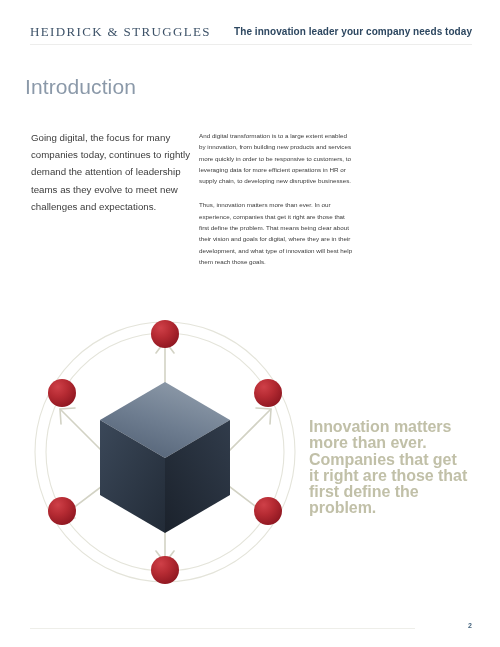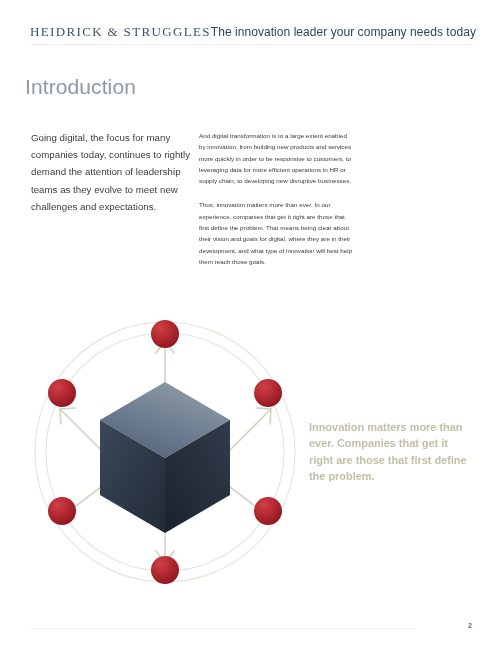--- a/index.html
+++ b/index.html
@@ -21,22 +21,22 @@
     font-family:"Liberation Serif", serif;
     font-size:13px;
     letter-spacing:1.35px;
     color:#3d5268;
     font-variant:small-caps;
     text-transform:uppercase;
     white-space:nowrap;
     line-height:10px;
   }
   .header-tagline{
-    font-size:12px;
-    font-weight:normal;
+    font-size:10px;
+    font-weight:bold;
     color:#2d4760;
     letter-spacing:.05px;
     white-space:nowrap;
     line-height:10px;
   }
   .header-rule{
     position:absolute;left:30px;right:28px;top:44px;height:1px;
     background:#ededec;
   }
 
@@ -74,21 +74,21 @@
 
   
   .graphic{
     position:absolute;left:18px;top:305px;width:295px;height:295px;
   }
   .graphic svg{display:block;width:295px;height:295px;}
 
   
   .pullquote{
     position:absolute;left:309px;top:419px;width:160px;
-    font-size:11px;
+    font-size:16px;
     line-height:16.3px;
     font-weight:bold;
     color:#c1c0a8;
     letter-spacing:-.04px;
   }
 
   
   .footer-rule{
     position:absolute;left:30px;top:628px;width:385px;height:1px;
     background:#eeeee9;

